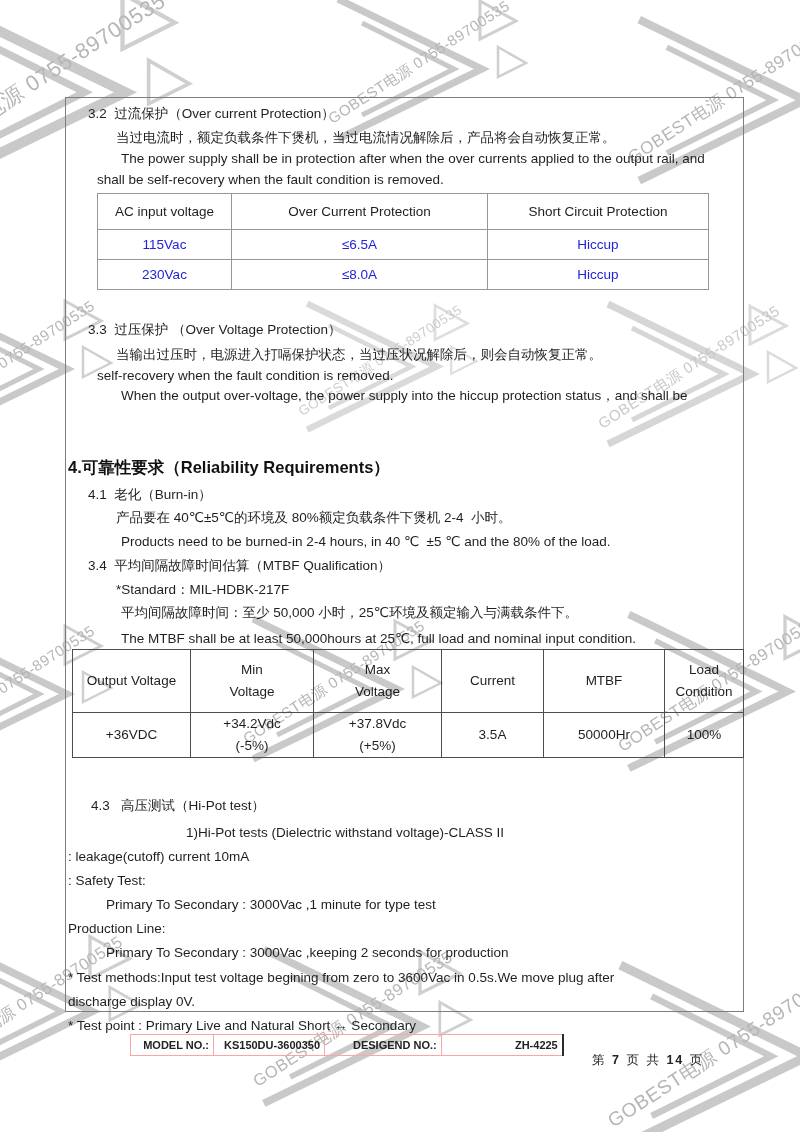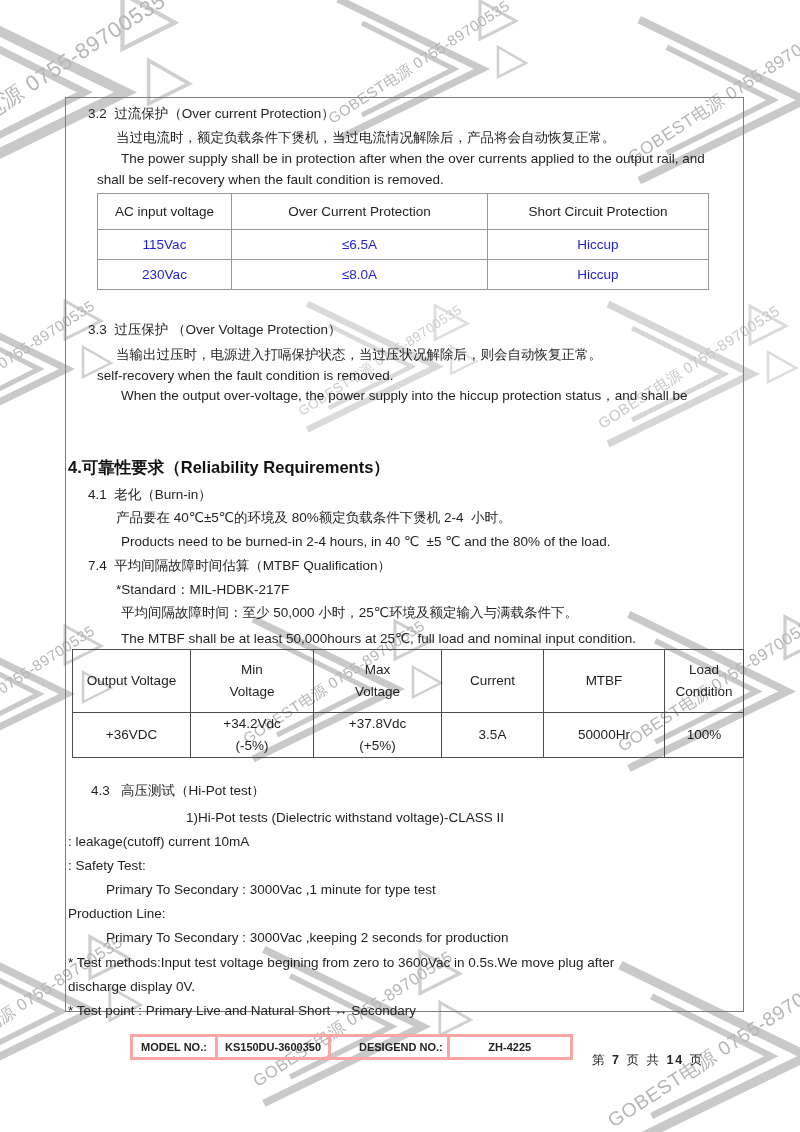--- a/index.html
+++ b/index.html
@@ -41,21 +41,21 @@
   .en33a{margin-top:0;  padding-left:55px;}
   .en33b{margin-top:1px;padding-left:31px;}
   .h4  {margin-top:49px;padding-left:2px;}
   .h41 {margin-top:6px; padding-left:22px;}
   .cn41{margin-top:3px; padding-left:50px;}
   .en41{margin-top:4px; padding-left:55px;}
   .h42 {margin-top:4px; padding-left:22px;}
   .std42{margin-top:4px;padding-left:50px;}
   .cn42{margin-top:3px; padding-left:55px;}
   .en42{margin-top:6px; padding-left:55px;}
-  .h43 {margin-top:23px;padding-left:25px;}
+  .h43 {margin-top:38px;padding-left:25px;}
   .hp1 {margin-top:5px; padding-left:120px;}
   .pl2 {padding-left:2px;}
   .pl40{padding-left:40px;}
   .tm1 {margin-top:1px;}
 
   
   table{border-collapse:collapse;}
   #ocp-table{margin-top:3px;margin-left:31px;width:608px;table-layout:fixed;}
   #ocp-table th,#ocp-table td{border:1px solid #979797;text-align:center;
        font-size:13.5px;font-weight:normal;padding:0;}
@@ -68,22 +68,22 @@
   #mtbf-table{margin-top:0;margin-left:6px;width:665px;table-layout:fixed;}
   #mtbf-table th,#mtbf-table td{border:1px solid #4d4d4d;text-align:center;
        font-size:13.5px;font-weight:normal;padding:0;white-space:pre-line;line-height:22px;}
   #mtbf-table th{height:62px;}
   #mtbf-table td{height:44px;}
   #mtbf-table .k1{width:117px;} #mtbf-table .k2{width:122px;} #mtbf-table .k3{width:127px;}
   #mtbf-table .k4{width:101px;} #mtbf-table .k5{width:120px;} #mtbf-table .k6{width:78px;}
 
   
   #footer-table{position:absolute;left:130px;top:1034px;z-index:2;table-layout:fixed;}
-  #footer-table td{border:3px solid #fca5a5;height:20px;font-size:11px;font-weight:600;
-       color:#222;text-align:center;padding:0 4px;white-space:nowrap;}
+  #footer-table td{border:1px solid #fca5a5;height:20px;font-size:11px;font-weight:600;
+       color:#222;text-align:right;padding:0 4px;white-space:nowrap;}
   #footer-table .f1{width:74px;} #footer-table .f2{width:102px;}
   #footer-table .f3{width:74px;padding-left:28px;} #footer-table .f4{width:112px;}
   #footer-table{border-right:2px solid #2b2b2b;}
   #page-info{position:absolute;left:592px;top:1036px;z-index:2;font-size:12.5px;
        letter-spacing:2px;color:#222;white-space:nowrap;margin-top:16px;}
   #page-info .pg-num{font-weight:bold;}
 </style>
 </head>
 <body>
 
@@ -230,21 +230,21 @@
   <div class="line cn33">当输出过压时，电源进入打嗝保护状态，当过压状况解除后，则会自动恢复正常。</div>
   <div class="line en33b">self-recovery when the fault condition is removed.</div>
   <div class="line en33a">When the output over-voltage, the power supply into the hiccup protection status，and shall be</div>
 
   <div class="line big h4">4.可靠性要求（Reliability Requirements）</div>
 
   <div class="line h41">4.1  老化（Burn-in）</div>
   <div class="line cn41">产品要在 40℃±5℃的环境及 80%额定负载条件下煲机 2-4  小时。</div>
   <div class="line en41">Products need to be burned-in 2-4 hours, in 40 ℃  ±5 ℃ and the 80% of the load.</div>
 
-  <div class="line h42">7.4  平均间隔故障时间估算（MTBF Qualification）</div>
+  <div class="line h42">3.4  平均间隔故障时间估算（MTBF Qualification）</div>
   <div class="line std42">*Standard：MIL-HDBK-217F</div>
   <div class="line cn42">平均间隔故障时间：至少 50,000 小时，25℃环境及额定输入与满载条件下。</div>
   <div class="line en42">The MTBF shall be at least 50,000hours at 25℃, full load and nominal input condition.</div>
 
   <table id="mtbf-table">
     <tbody>
         <tr>
       <th class="k1">Output Voltage</th>
       <th class="k2">Min
 Voltage</th>

